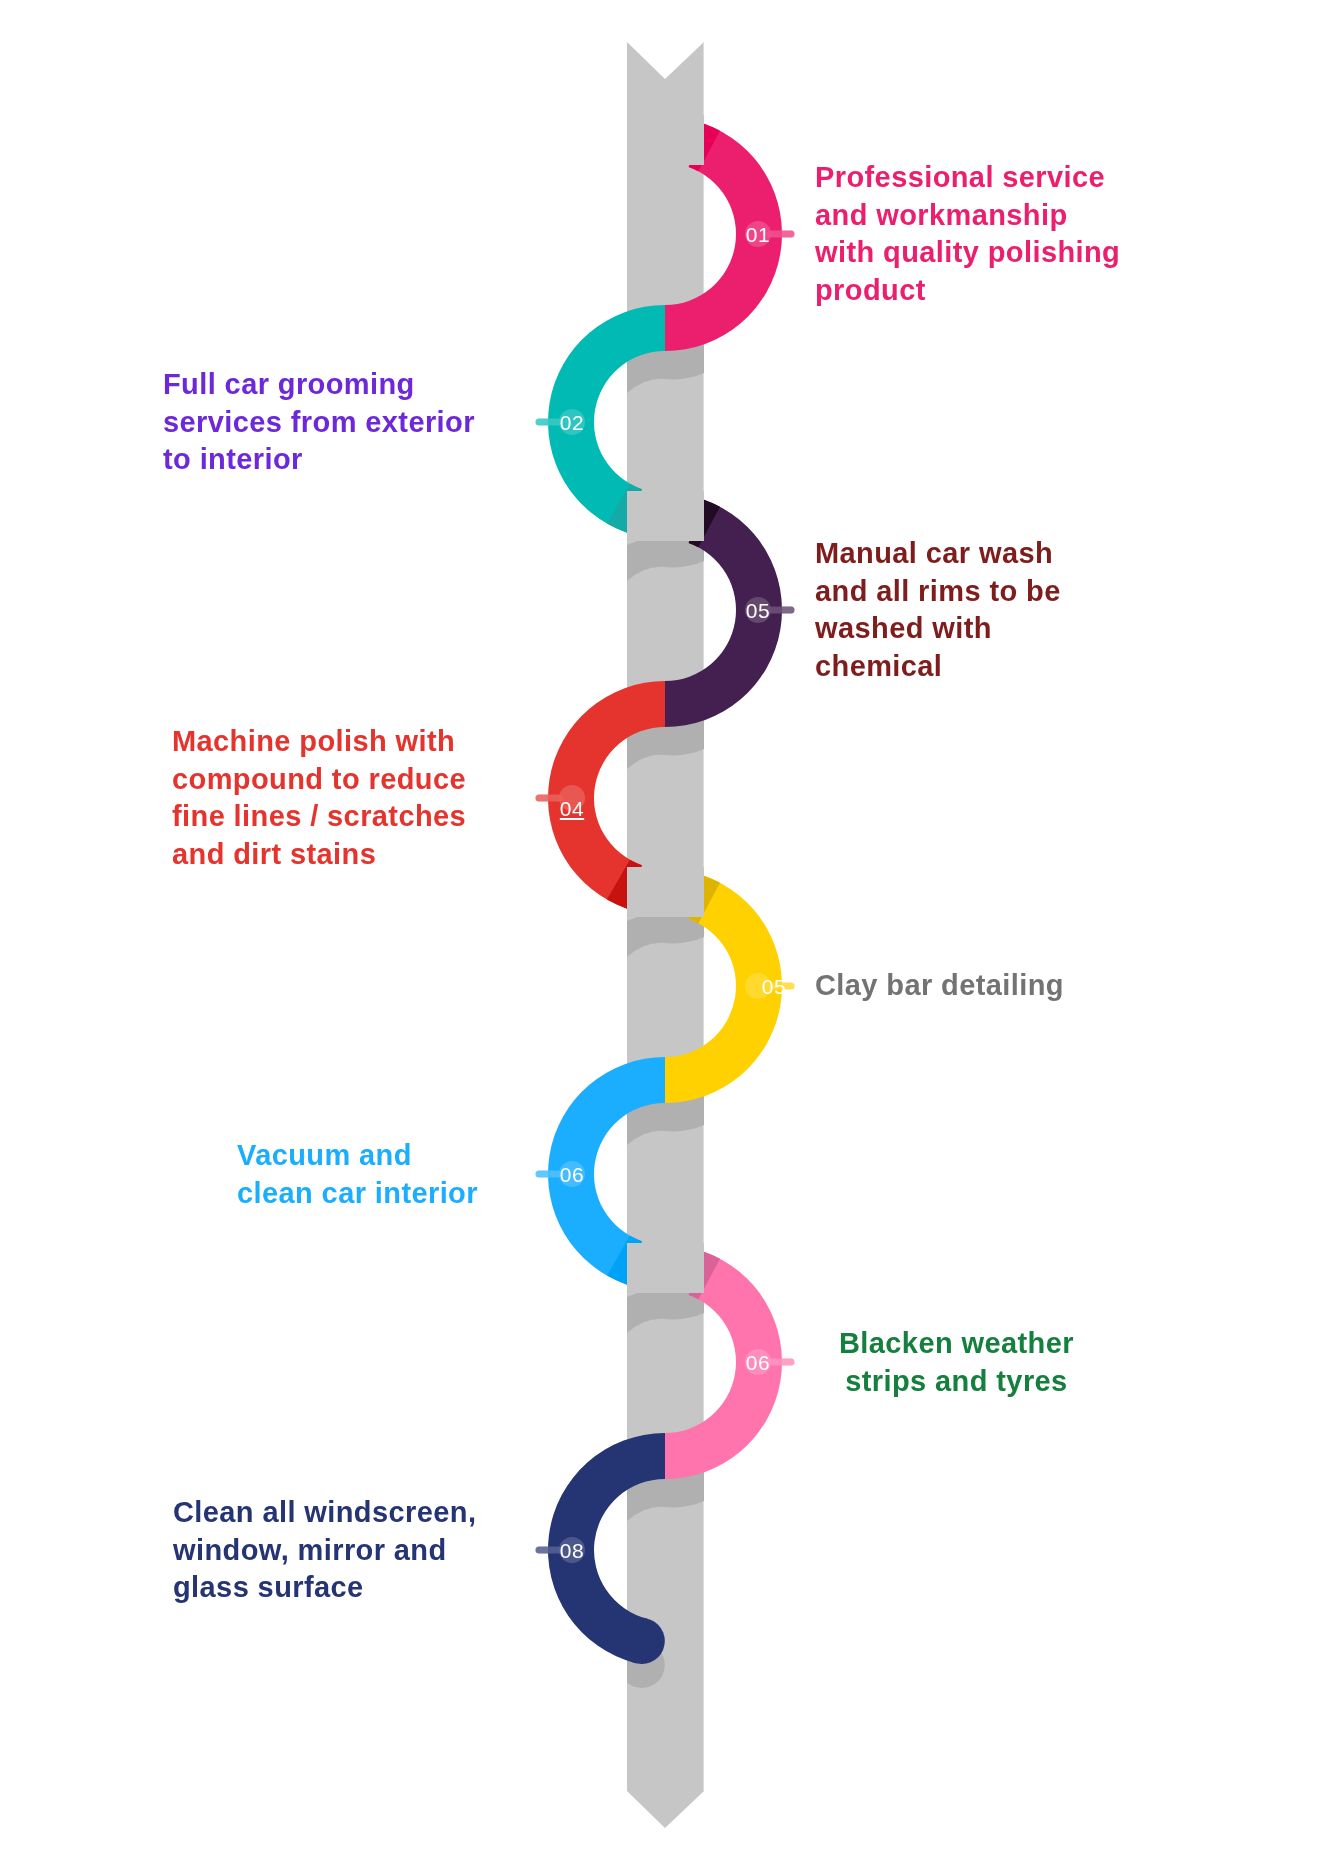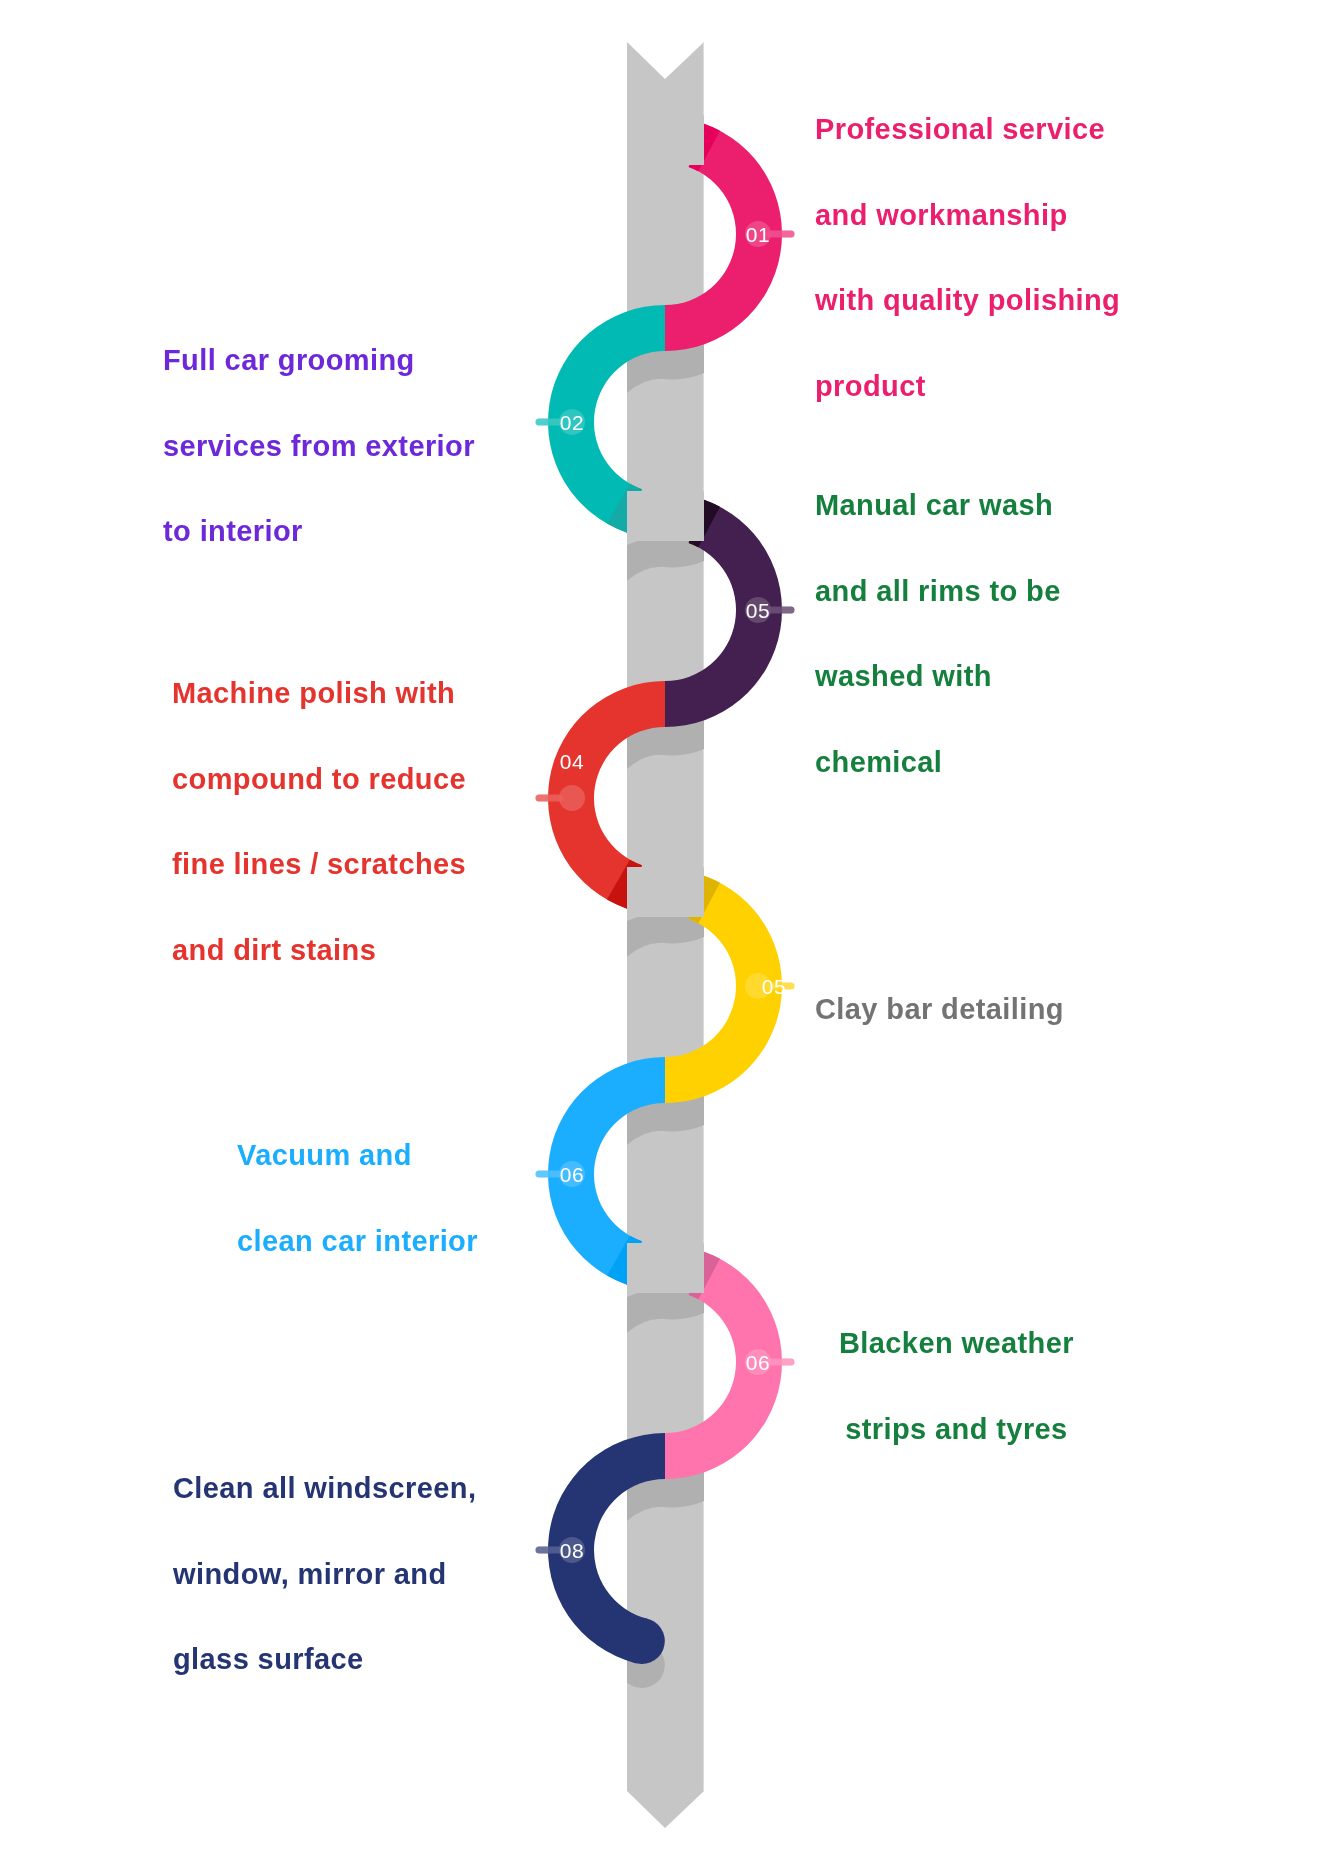--- a/index.html
+++ b/index.html
@@ -8,21 +8,21 @@
   .step-text {
     position: absolute;
     font-family: "Liberation Sans", "DejaVu Sans", sans-serif;
     font-weight: bold;
     font-size: 29px;
     line-height: 37.5px;
     letter-spacing: 0.4px;
     transform: translateY(-50%);
     white-space: nowrap;
   }
-  .step-text .line { display: block; margin-top: 48px; }
+  .step-text .line { display: block; }
   .step-num {
     position: absolute;
     font-family: "Liberation Sans", "DejaVu Sans", sans-serif;
     font-size: 21px;
     color: #ffffff;
     transform: translate(-50%, -50%);
     letter-spacing: 0.5px;
   }
 </style>
 </head>
@@ -99,27 +99,27 @@
         <span class="line">with quality polishing</span>
         <span class="line">product</span>
       </div>
       <div class="step-num" style="left: 572px; top: 423px;">02</div>
       <div class="step-text" style="color: #6d28d9; top: 422px; left: 163px;">
         <span class="line">Full car grooming</span>
         <span class="line">services from exterior</span>
         <span class="line">to interior</span>
       </div>
       <div class="step-num" style="left: 758px; top: 611px;">05</div>
-      <div class="step-text" style="color: #15803d; top: 610px; left: 815px;">
+      <div class="step-text" style="color: #7f1d1d; top: 610px; left: 815px;">
         <span class="line">Manual car wash</span>
         <span class="line">and all rims to be</span>
         <span class="line">washed with</span>
         <span class="line">chemical</span>
       </div>
-      <div class="step-num" style="left: 572px; top: 762px;">04</div>
+      <div class="step-num" style="left: 572px; top: 809px; text-decoration: underline;">04</div>
       <div class="step-text" style="color: rgb(229, 51, 45); top: 798px; left: 172px;">
         <span class="line">Machine polish with</span>
         <span class="line">compound to reduce</span>
         <span class="line">fine lines / scratches</span>
         <span class="line">and dirt stains</span>
       </div>
       <div class="step-num" style="left: 774px; top: 987px;">05</div>
       <div class="step-text" style="color: #737373; top: 986px; left: 815px;">
         <span class="line">Clay bar detailing</span>
       </div>

